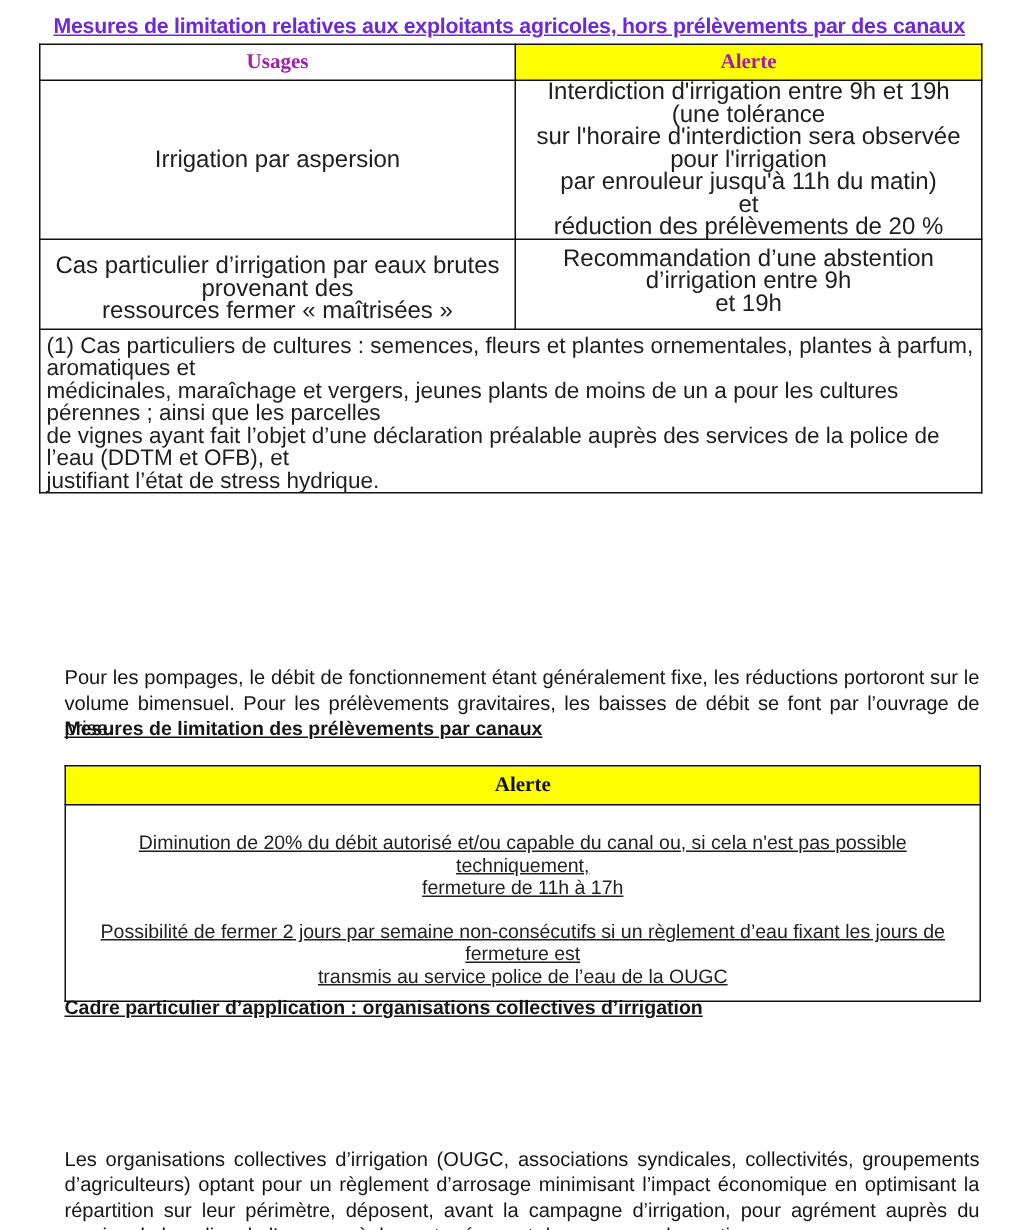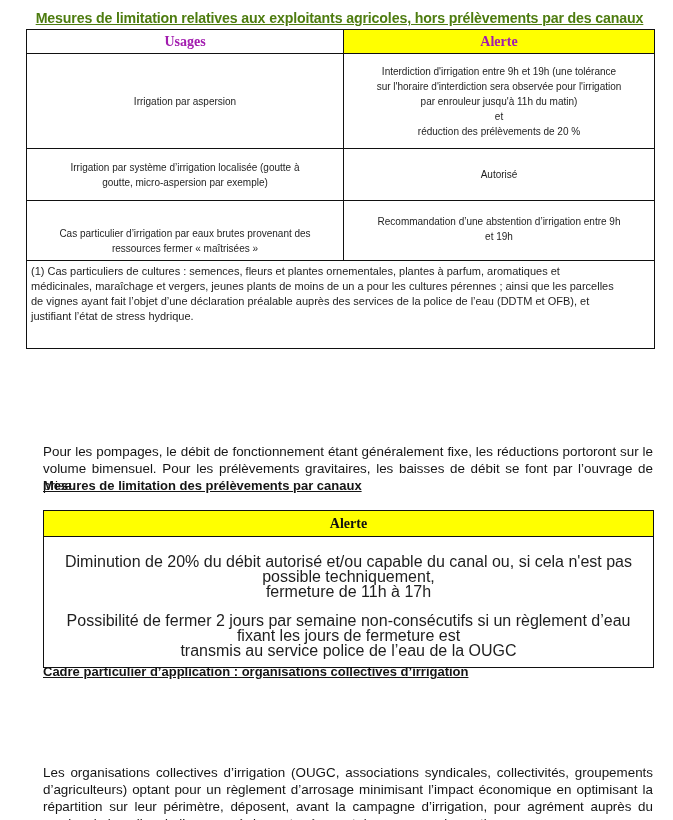--- a/index.html
+++ b/index.html
@@ -19,36 +19,36 @@
       position: absolute;
       top: 10px;
       left: 26px;
       width: 627px;
       text-align: center;
       font-size: 14.2px;
       font-weight: bold;
       text-decoration: underline;
       letter-spacing: -0.15px;
       white-space: nowrap;
-      color: #4d7c0f;
+      color: #6d28d9;
     }
     table.t1 {
       position: absolute;
       top: 29px;
       left: 26px;
       width: 628px;
       border-collapse: collapse;
       table-layout: fixed;
     }
     table.t1 td, table.t1 th {
       border: 1px solid #111111;
       text-align: center;
       vertical-align: middle;
       padding: 0 6px;
-      font-size: 10px;
+      font-size: 16px;
       line-height: 15px;
       color: #1e1e1e;
     }
     table.t1 th {
       font-family: "Liberation Serif", "DejaVu Serif", serif;
       font-weight: bold;
       font-size: 14px;
       height: 23px;
       padding: 0;
       color: #a21caf;
@@ -59,21 +59,21 @@
     table.t1 tr.row-aspersion td { height: 94px; }
     table.t1 tr.row-localisee td { height: 51px; }
     table.t1 tr.row-canal td { height: 36px; }
     table.t1 tr.row-maitrisees td { height: 55px; vertical-align: bottom; padding-bottom: 4px; }
     table.t1 tr.row-maitrisees td.alert-cell { vertical-align: middle; padding-bottom: 4px; }
     table.t1 td.footnote {
       text-align: left;
       vertical-align: top;
       height: 84px;
       padding: 3px 4px 0 4px;
-      font-size: 11px;
+      font-size: 15px;
       line-height: 15px;
     }
     .para {
       position: absolute;
       left: 43px;
       width: 610px;
       font-size: 13.4px;
       line-height: 17px;
       text-align: justify;
       color: #151515;
@@ -109,23 +109,24 @@
       font-family: "Liberation Serif", "DejaVu Serif", serif;
       font-weight: bold;
       font-size: 14px;
       height: 23px;
       color: #111;
     }
     table.t2 td {
       height: 113px;
       vertical-align: top;
       padding: 17px 10px 0 10px;
-      font-size: 16px;
+      font-size: 13px;
       line-height: 15px;
       color: #1e1e1e;
+      text-decoration: underline;
     }
     .t2-p { margin: 0; }
     .t2-p + .t2-p { margin-top: 14px; }
     .block { display: block; }
   </style>
 </head>
 <body>
 
 <div class="doc-title">Mesures de limitation relatives aux exploitants agricoles, hors prélèvements par des canaux</div>
 
@@ -144,27 +145,20 @@
     <tr class="row-aspersion">
       <td>Irrigation par aspersion</td>
       <td class="alert-cell">
         <span class="block">Interdiction d'irrigation entre 9h et 19h (une tolérance</span>
         <span class="block">sur  l'horaire d'interdiction sera observée pour l'irrigation</span>
         <span class="block">par enrouleur jusqu'à 11h du matin)</span>
         <span class="block">et</span>
         <span class="block">réduction des prélèvements de 20 %</span>
       </td>
     </tr>
-    <tr class="row-localisee">
-      <td>
-        <span class="block">Irrigation par système d’irrigation localisée (goutte à</span>
-        <span class="block">goutte, micro-aspersion par exemple)</span>
-      </td>
-      <td class="alert-cell">Autorisé</td>
-    </tr>
     <tr class="row-maitrisees">
       <td>
         <span class="block">Cas particulier d’irrigation par eaux brutes provenant des</span>
         <span class="block">ressources fermer « maîtrisées »</span>
       </td>
       <td class="alert-cell">
         <span class="block">Recommandation d’une abstention d’irrigation entre 9h</span>
         <span class="block">et 19h</span>
       </td>
     </tr>

